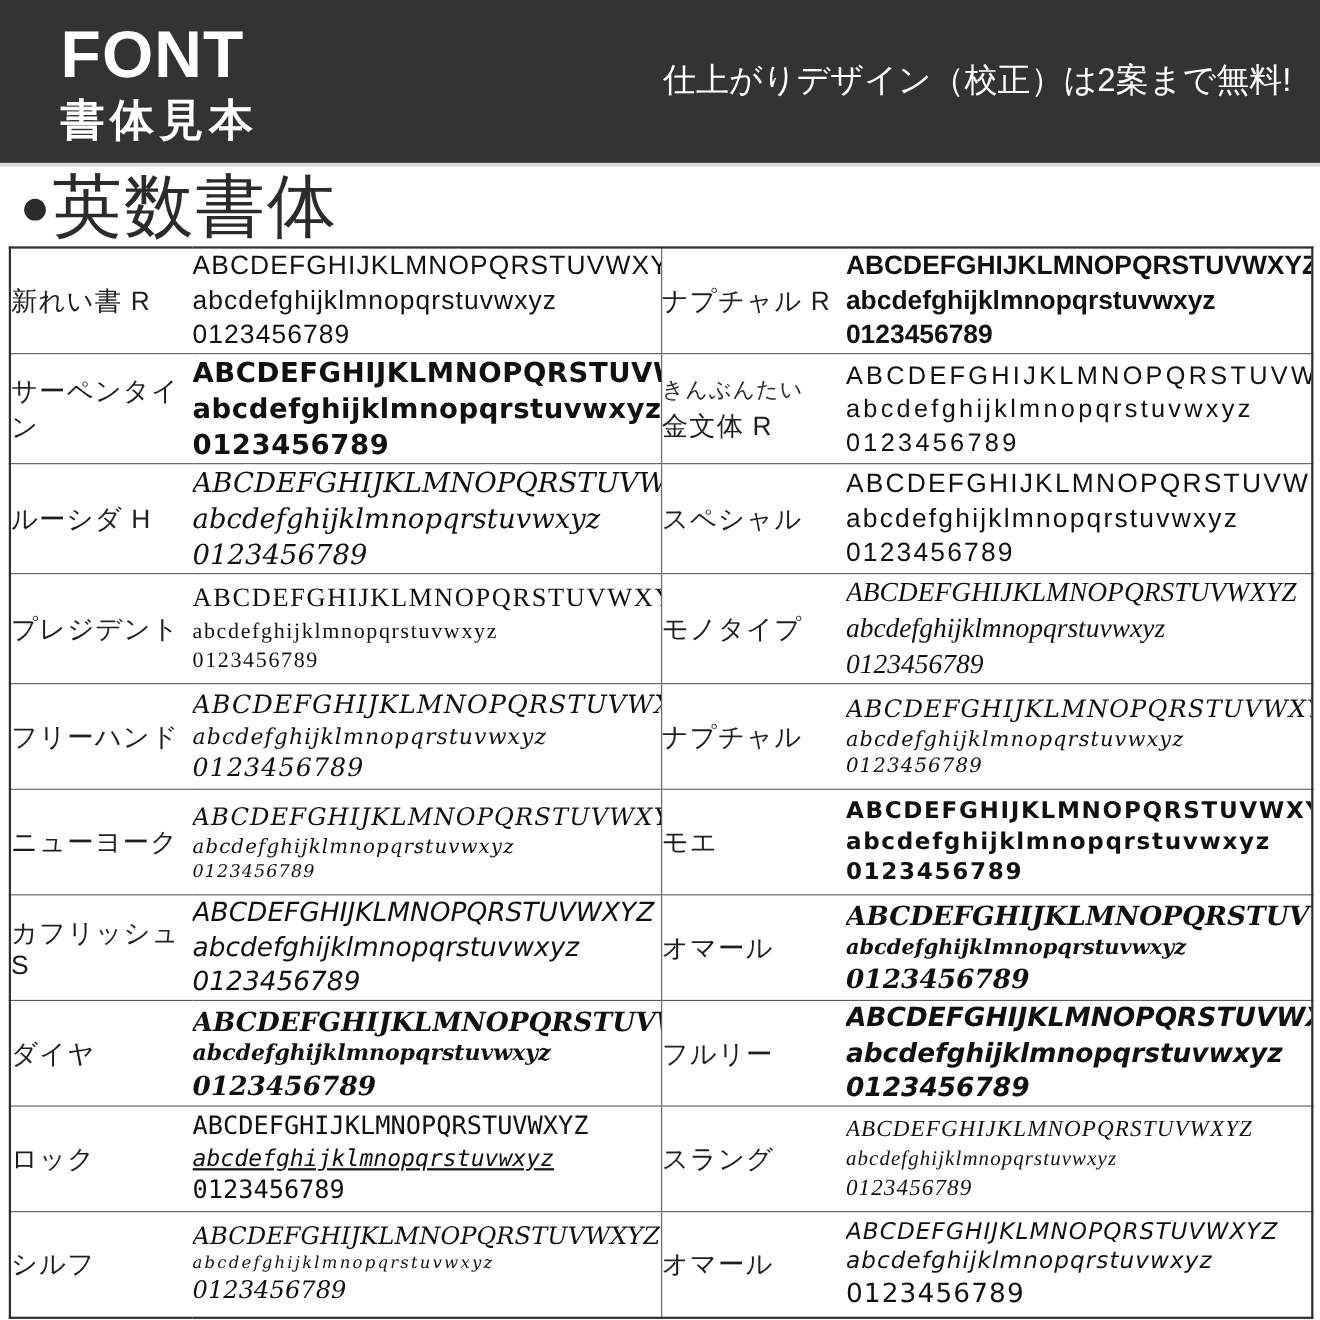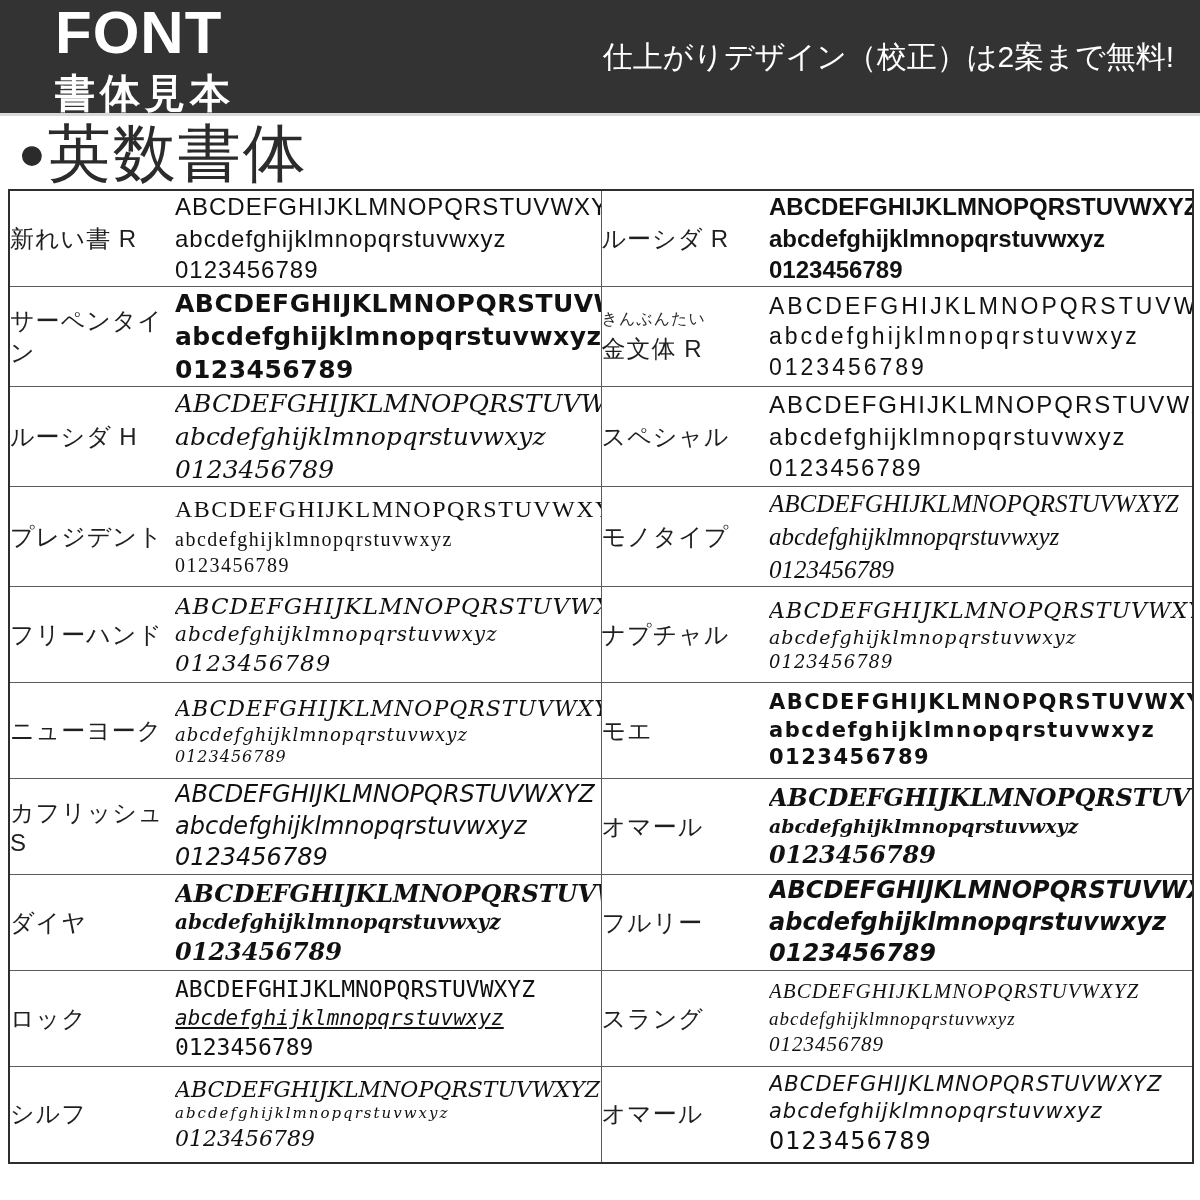--- a/index.html
+++ b/index.html
@@ -2,21 +2,21 @@
 <html lang="ja"><head>
 <meta charset="utf-8">
 <style>
   html,body{margin:0;padding:0;background:#ffffff;}
   .page{
     position:relative;width:1200px;height:1200px;background:#ffffff;
     font-family:"Liberation Sans","DejaVu Sans",sans-serif;color:#1a1a1a;overflow:hidden;
   }
   
   .hdr{
-    display:flex;align-items:center;height:116px;background:#333333;color:#ffffff;
+    display:flex;align-items:center;height:151px;background:#333333;color:#ffffff;
     border-bottom:3px solid #d9d9d9;box-sizing:border-box;
   }
   .brand{padding-left:55px;display:flex;flex-direction:column;justify-content:center;}
   .brand-title{font-size:60px;font-weight:800;letter-spacing:1px;line-height:1;margin-top:2px;}
   .brand-sub{font-size:40px;font-weight:700;letter-spacing:5px;line-height:1;margin-top:10px;}
   .notice{margin-left:auto;padding-right:26px;font-size:30px;line-height:1.32;font-weight:500;text-align:right;}
   
   .sec{display:flex;align-items:center;margin:9px 0 8px 18px;height:56px;color:#2b2b2b;}
   .sec .bullet{font-size:46px;line-height:1;margin-right:2px;}
   .sec .sec-title{font-size:63px;font-weight:500;letter-spacing:2px;line-height:1;}
@@ -24,21 +24,21 @@
   table.spec{
     margin-left:8px;border-collapse:collapse;table-layout:fixed;width:1184px;
     border:2px solid #2e2e2e;
   }
   table.spec tr{border-bottom:1.5px solid #5a5a5a;}
   table.spec td{height:96px;vertical-align:middle;padding:0;overflow:hidden;}
   td.nc{width:166px;padding-left:20px;box-sizing:border-box;font-size:24px;color:#1f1f1f;letter-spacing:1px;}
   td.rnc{width:168px;padding-left:24px;border-left:1.5px solid #5a5a5a;}
   td.sc{width:426px;padding-right:6px;box-sizing:border-box;color:#111;}
   td.rsc{width:424px;}
-  .furigana{display:block;font-size:16px;letter-spacing:1px;margin-bottom:3px;color:#2a2a2a;}
+  .furigana{display:block;font-size:20px;letter-spacing:1px;margin-bottom:3px;color:#2a2a2a;}
   .sc div{white-space:nowrap;line-height:1.32;}
   
   .fx-shinreisho{font-family:"Liberation Sans",sans-serif;font-size:24px;letter-spacing:1px;}
   .fx-serpentine{font-family:"DejaVu Sans",sans-serif;font-weight:800;font-size:25px;letter-spacing:0.5px;}
   .fx-lucida{font-family:"DejaVu Serif",serif;font-style:italic;font-size:25px;}
   .fx-president{font-family:"Liberation Serif",serif;font-size:24px;letter-spacing:1.5px;}
   .fx-president .l,.fx-president .d{font-size:20px;}
   .fx-freehand{font-family:"DejaVu Serif",serif;font-style:italic;font-size:23px;letter-spacing:1px;}
   .fx-freehand .l{font-size:20px;}
   .fx-newyork{font-family:"DejaVu Serif",serif;font-style:italic;font-size:22px;letter-spacing:1px;}
@@ -91,21 +91,21 @@
   <table class="spec">
     <tbody>
 
     <tr>
       <td class="nc"><span>新れい書 R</span></td>
       <td class="sc fx-shinreisho">
         <div class="u">ABCDEFGHIJKLMNOPQRSTUVWXYZ</div>
         <div class="l">abcdefghijklmnopqrstuvwxyz</div>
         <div class="d">0123456789</div>
       </td>
-      <td class="nc rnc"><span>ルーシダ R</span></td>
+      <td class="nc rnc"><span>ナプチャル R</span></td>
       <td class="sc rsc fx-marureisho">
         <div class="u">ABCDEFGHIJKLMNOPQRSTUVWXYZ</div>
         <div class="l">abcdefghijklmnopqrstuvwxyz</div>
         <div class="d">0123456789</div>
       </td>
     </tr>
 
     <tr>
       <td class="nc"><span>サーペンタイン</span></td>
       <td class="sc fx-serpentine">

